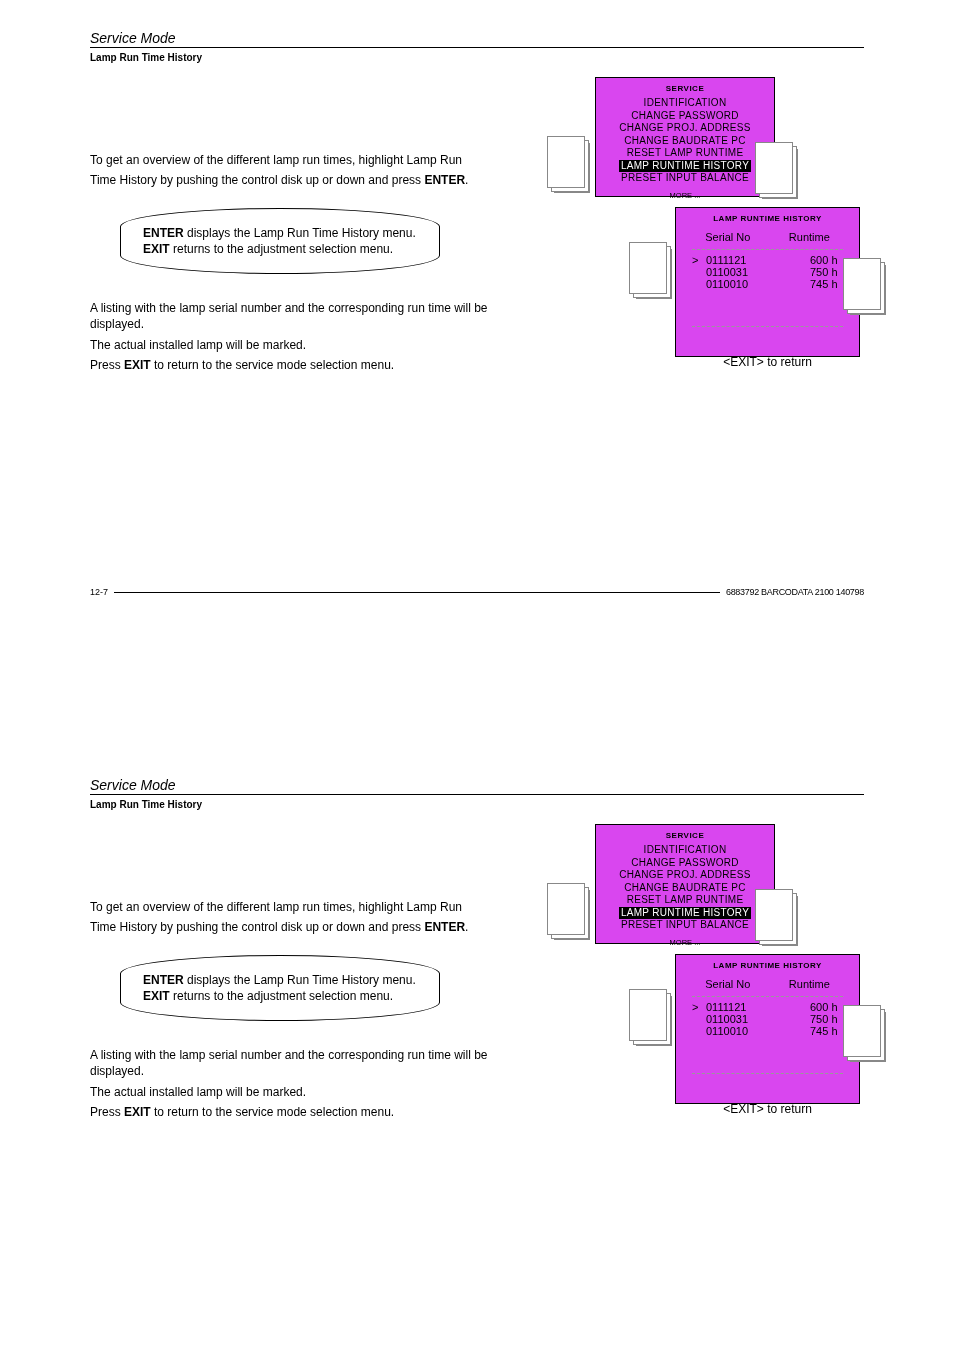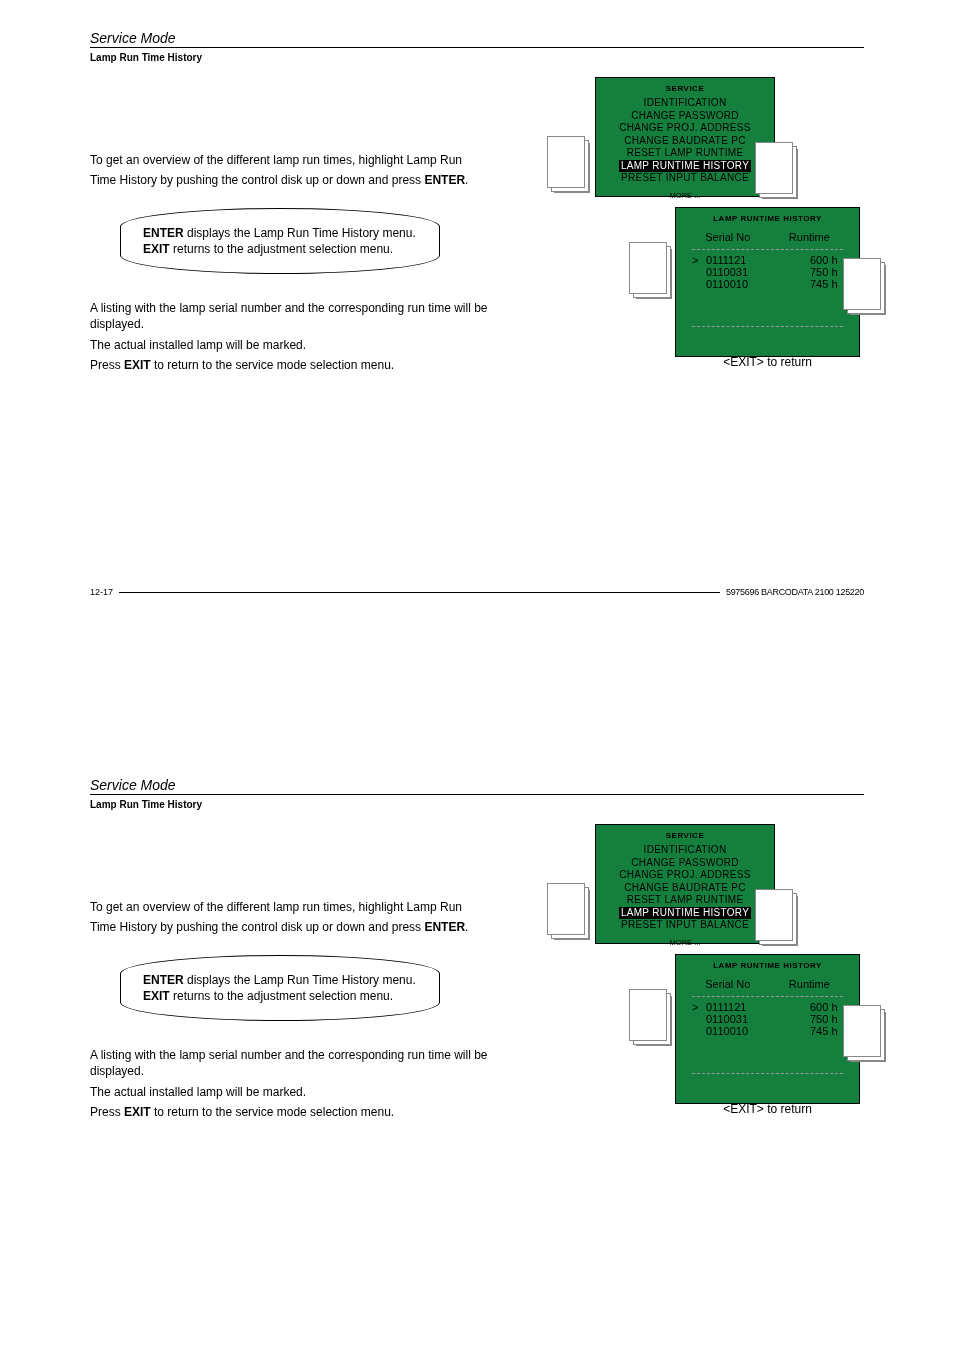--- a/index.html
+++ b/index.html
@@ -51,21 +51,21 @@
     width: 320px;
     font-size: 12px;
     line-height: 1.35;
   }
   .bold { font-weight: bold; }
 
   
   .osd {
     position: absolute;
     border: 1px solid #000;
-    background: #15803d;
+    background: #d946ef;
     font-size: 8px;
     text-align: center;
     padding: 6px 0 4px 0;
   }
   .osd.service {
     top: 0px; left: 55px;
     width: 180px; height: 120px;
   }
   .osd .osd-title { font-weight: bold; font-size: 8px; letter-spacing: 0.5px; margin-bottom: 4px; }
   .osd .osd-lines { font-size: 10px; line-height: 1.25; letter-spacing: 0.3px; }
@@ -217,23 +217,23 @@
           </div>
           <div class="divline" style="margin-top:36px"></div>
         </div>
         <div class="exitrow">&lt;EXIT&gt; to return</div>
       </div>
       <div class="pturn hist-right"></div>
     </div>
   </div>
 
   <div class="footer">
-    <span class="pgnum">12-17</span>
+    <span class="pgnum">12-7</span>
     <span class="rule"></span>
-    <span class="docid">5975696 BARCODATA 2100 125220</span>
+    <span class="docid">6883792 BARCODATA 2100 140798</span>
   </div>
 </div>
 
 <div class="gap-between"></div>
 
 <div class="page">
 
   <div class="section-header">Service Mode</div>
   <div class="subsection-title">Lamp Run Time History</div>
 

